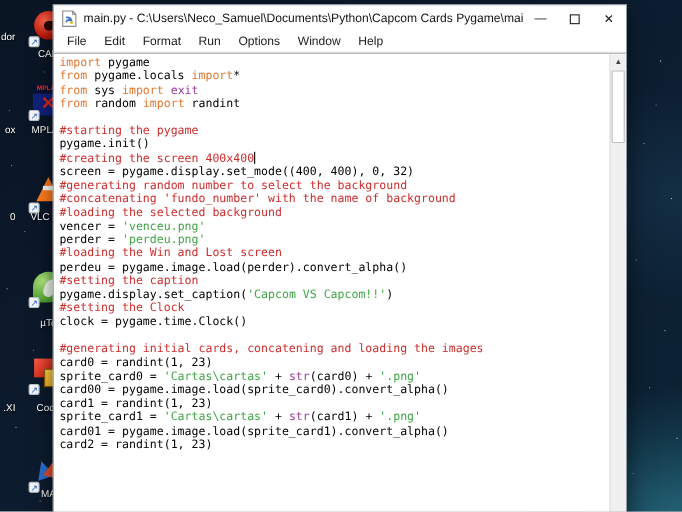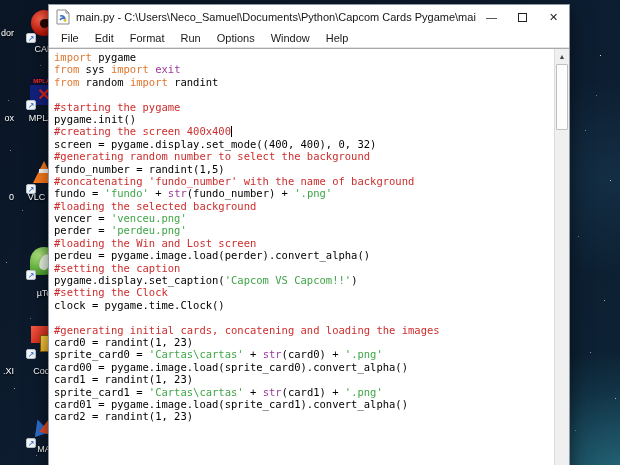--- a/index.html
+++ b/index.html
@@ -191,31 +191,30 @@
       <span class="menu-item">Format</span>
       <span class="menu-item">Run</span>
       <span class="menu-item">Options</span>
       <span class="menu-item">Window</span>
       <span class="menu-item">Help</span>
     </div>
 
   <div class="editor-wrap">
     <div class="code-area" id="code-area">
         <div class="code-line"><span class="seg-kw">import</span><span class="seg-tx"> pygame</span></div>
+        <div class="code-line"><span class="seg-kw">from</span><span class="seg-tx"> pygame.locals </span><span class="seg-kw">import</span><span class="seg-tx">*</span></div>
         <div class="code-line"><span class="seg-kw">from</span><span class="seg-tx"> sys </span><span class="seg-kw">import</span><span class="seg-tx"> </span><span class="seg-bi">exit</span></div>
         <div class="code-line"><span class="seg-kw">from</span><span class="seg-tx"> random </span><span class="seg-kw">import</span><span class="seg-tx"> randint</span></div>
         <div class="code-line"></div>
         <div class="code-line"><span class="seg-co">#starting the pygame</span></div>
         <div class="code-line"><span class="seg-tx">pygame.init()</span></div>
         <div class="code-line"><span class="seg-co">#creating the screen 400x400</span><span class="caret"></span></div>
         <div class="code-line"><span class="seg-tx">screen = pygame.display.set_mode((400, 400), 0, 32)</span></div>
         <div class="code-line"><span class="seg-co">#generating random number to select the background</span></div>
-        <div class="code-line"><span class="seg-tx">fundo_number = randint(1,5)</span></div>
         <div class="code-line"><span class="seg-co">#concatenating 'fundo_number' with the name of background</span></div>
-        <div class="code-line"><span class="seg-tx">fundo = </span><span class="seg-st">'fundo'</span><span class="seg-tx"> + </span><span class="seg-bi">str</span><span class="seg-tx">(fundo_number) + </span><span class="seg-st">'.png'</span></div>
         <div class="code-line"><span class="seg-co">#loading the selected background</span></div>
         <div class="code-line"><span class="seg-tx">vencer = </span><span class="seg-st">'venceu.png'</span></div>
         <div class="code-line"><span class="seg-tx">perder = </span><span class="seg-st">'perdeu.png'</span></div>
         <div class="code-line"><span class="seg-co">#loading the Win and Lost screen</span></div>
         <div class="code-line"><span class="seg-tx">perdeu = pygame.image.load(perder).convert_alpha()</span></div>
         <div class="code-line"><span class="seg-co">#setting the caption</span></div>
         <div class="code-line"><span class="seg-tx">pygame.display.set_caption(</span><span class="seg-st">'Capcom VS Capcom!!'</span><span class="seg-tx">)</span></div>
         <div class="code-line"><span class="seg-co">#setting the Clock</span></div>
         <div class="code-line"><span class="seg-tx">clock = pygame.time.Clock()</span></div>
         <div class="code-line"></div>

